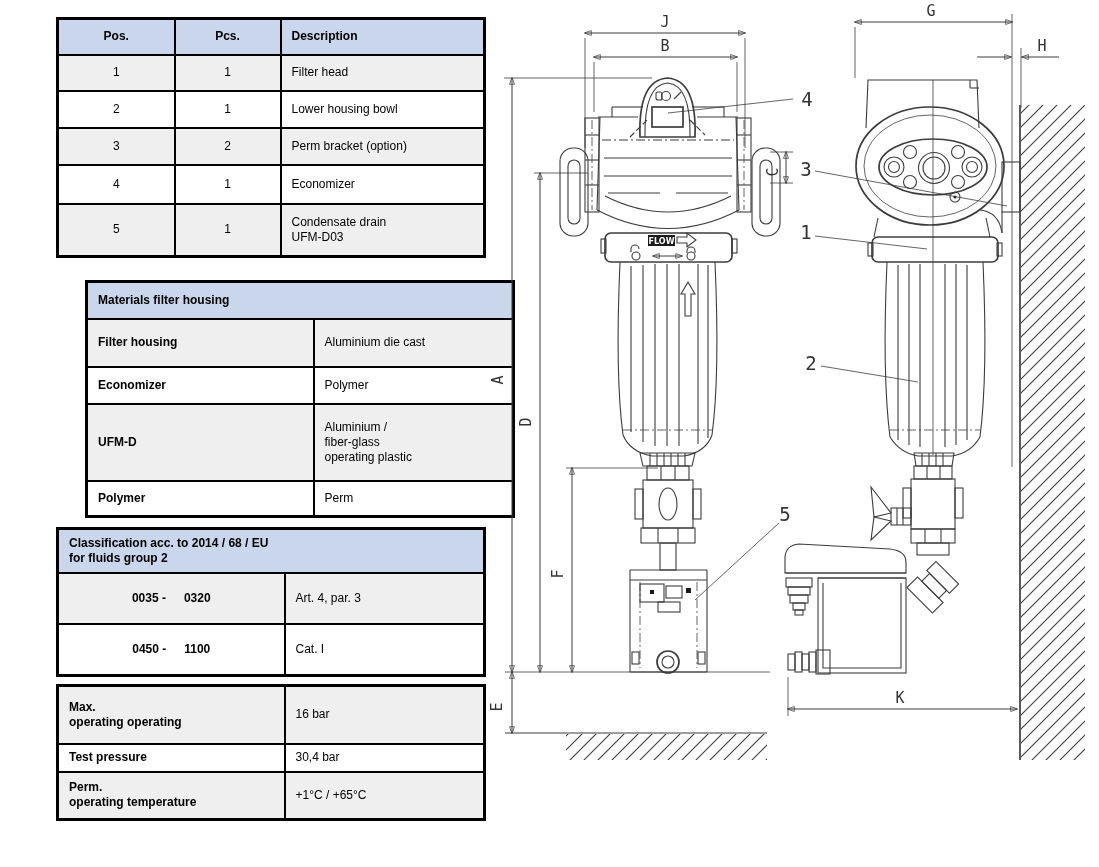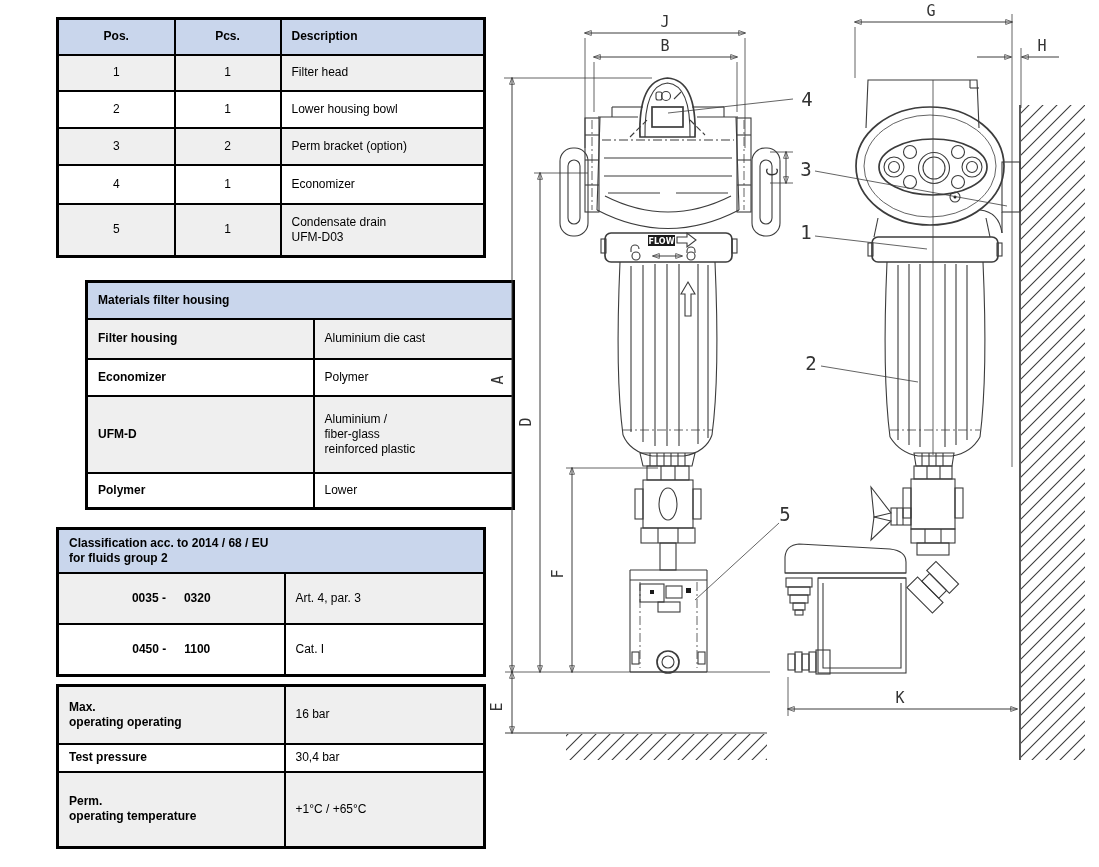--- a/index.html
+++ b/index.html
@@ -85,37 +85,37 @@
 
 <table id="t-materials" style="left:56px;top:280px;width:427px;margin-left:29px;">
   <colgroup>
       <col style="width:227px">
       <col style="width:200px">
     </colgroup>
   <tbody>
       <tr style="height:37px">
     <td class="hdr" colspan="2">Materials filter housing</td>
   </tr>
-  <tr style="height:40px">
+  <tr style="height:48px">
     <td class="alt b">Filter housing</td>
     <td class="alt">Aluminium die cast</td>
   </tr>
   <tr style="height:37px">
     <td class="b">Economizer</td>
     <td>Polymer</td>
   </tr>
   <tr style="height:77px">
     <td class="alt b">UFM-D</td>
     <td class="alt">Aluminium /
 fiber-glass
-reinforced plastic</td>
+operating plastic</td>
   </tr>
   <tr style="height:36px">
     <td class="b">Polymer</td>
-    <td>Lower</td>
+    <td>Perm</td>
   </tr>
 </tbody>
   </table>
 
 <table id="t-class" style="left:56px;top:527px;width:427px;">
   <colgroup>
       <col style="width:227px">
       <col style="width:200px">
     </colgroup>
   <tbody>
@@ -152,21 +152,21 @@
   <tbody>
       <tr style="height:58px">
     <td class="alt b">Max.
 operating operating</td>
     <td class="alt">16 bar</td>
   </tr>
   <tr style="height:28px">
     <td class="b">Test pressure</td>
     <td>30,4 bar</td>
   </tr>
-  <tr style="height:76px">
+  <tr style="height:48px">
     <td class="alt b">Perm.
 operating temperature</td>
     <td class="alt">+1°C / +65°C</td>
   </tr>
 </tbody>
   </table>
 
 <svg id="drawing" viewBox="0 0 609 867">
   <defs>
     <marker id="arw" viewBox="0 0 10 10" refX="9" refY="5" markerWidth="9" markerHeight="7" orient="auto-start-reverse">

